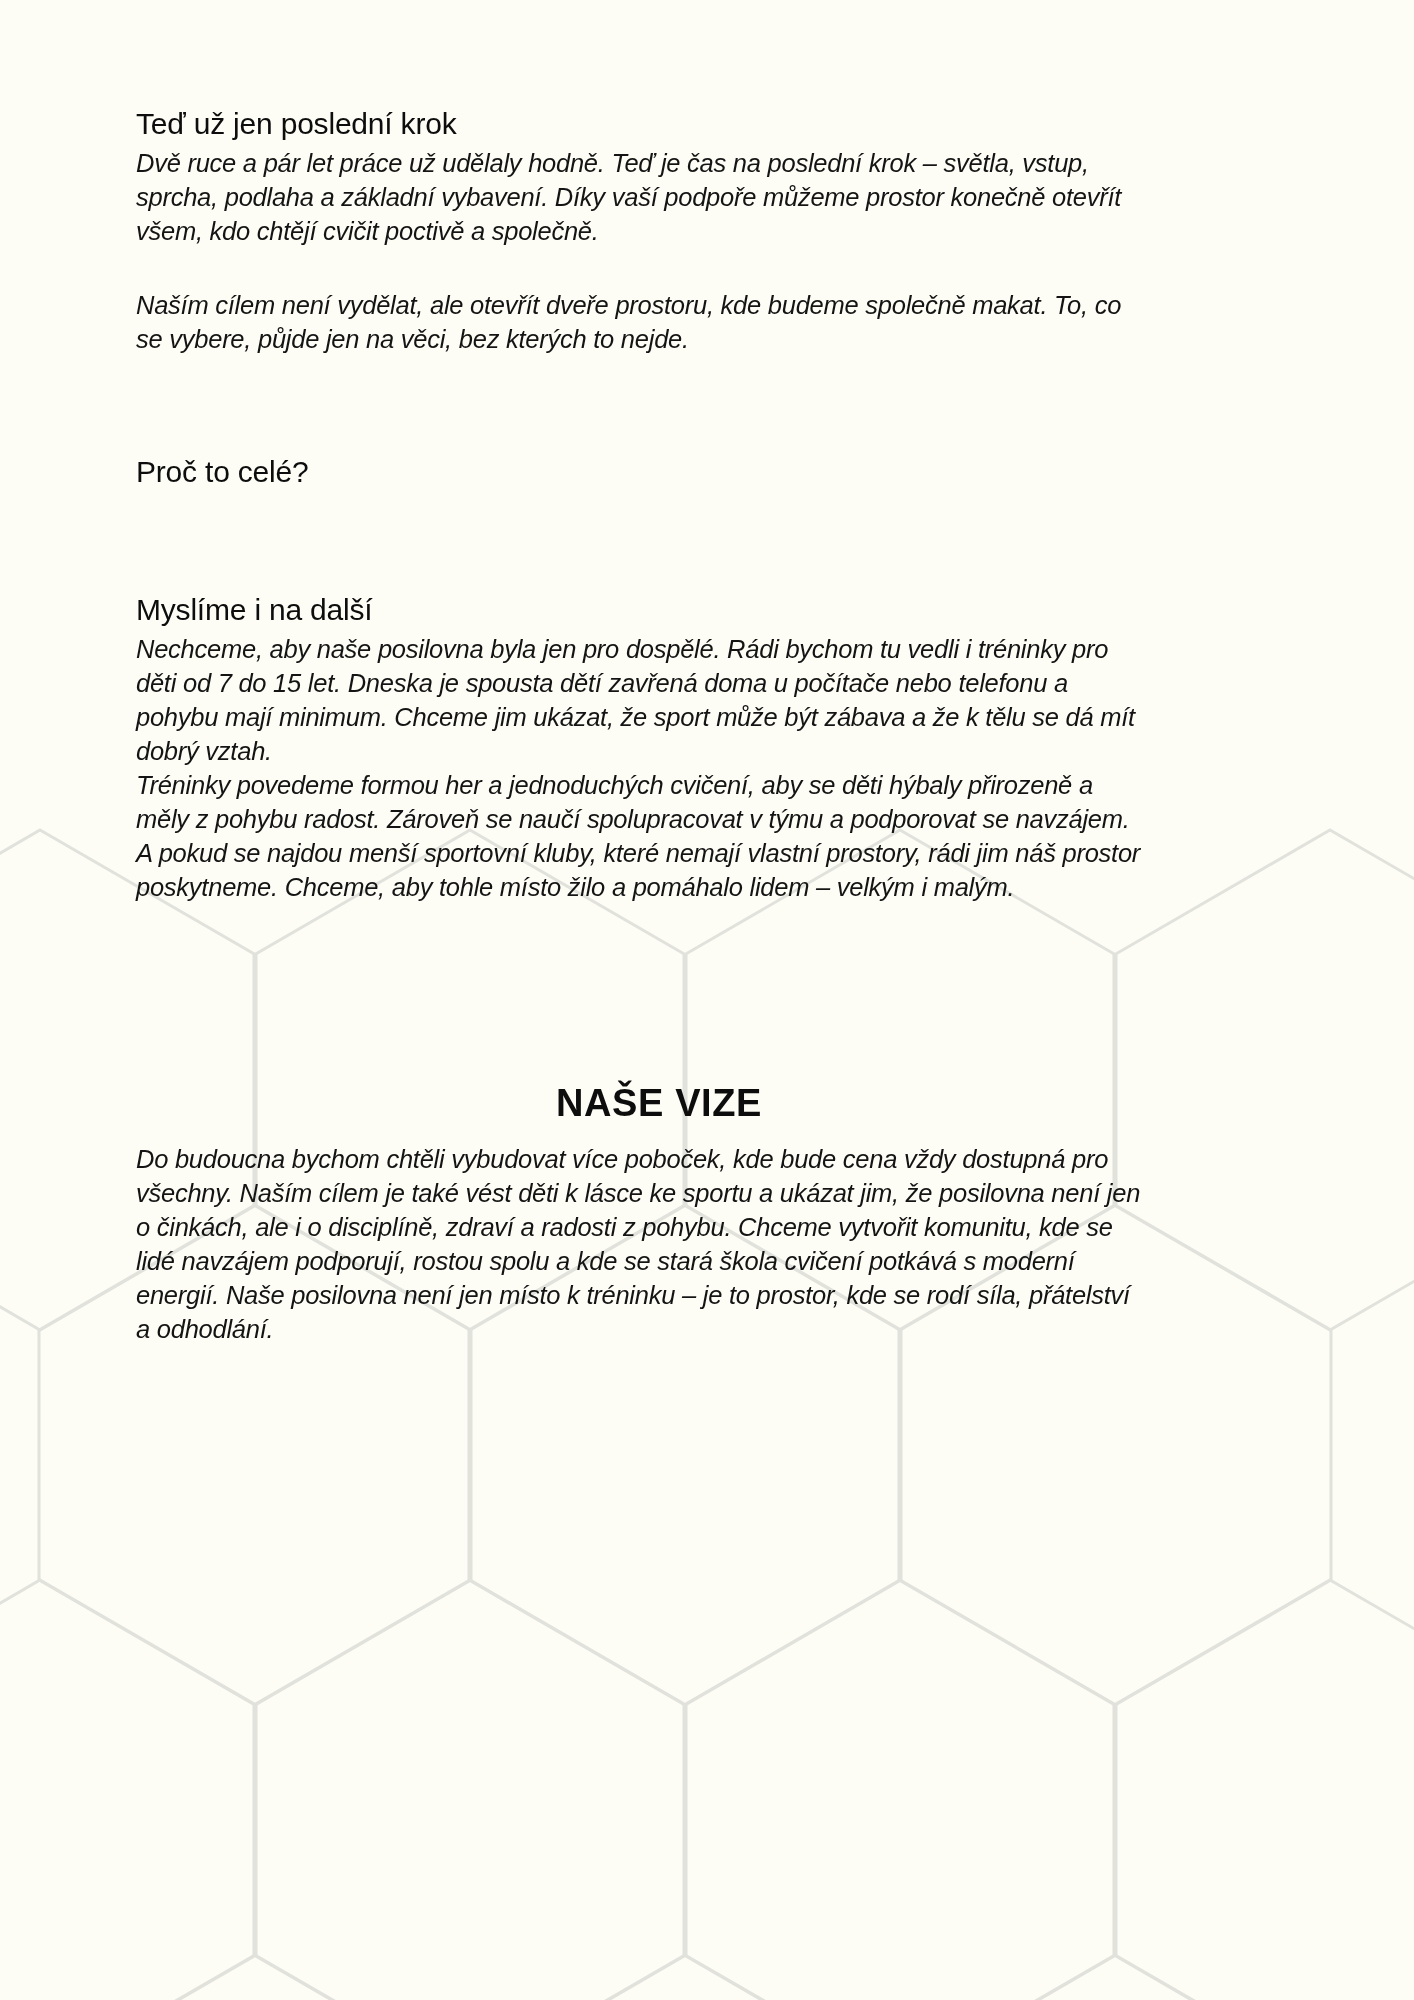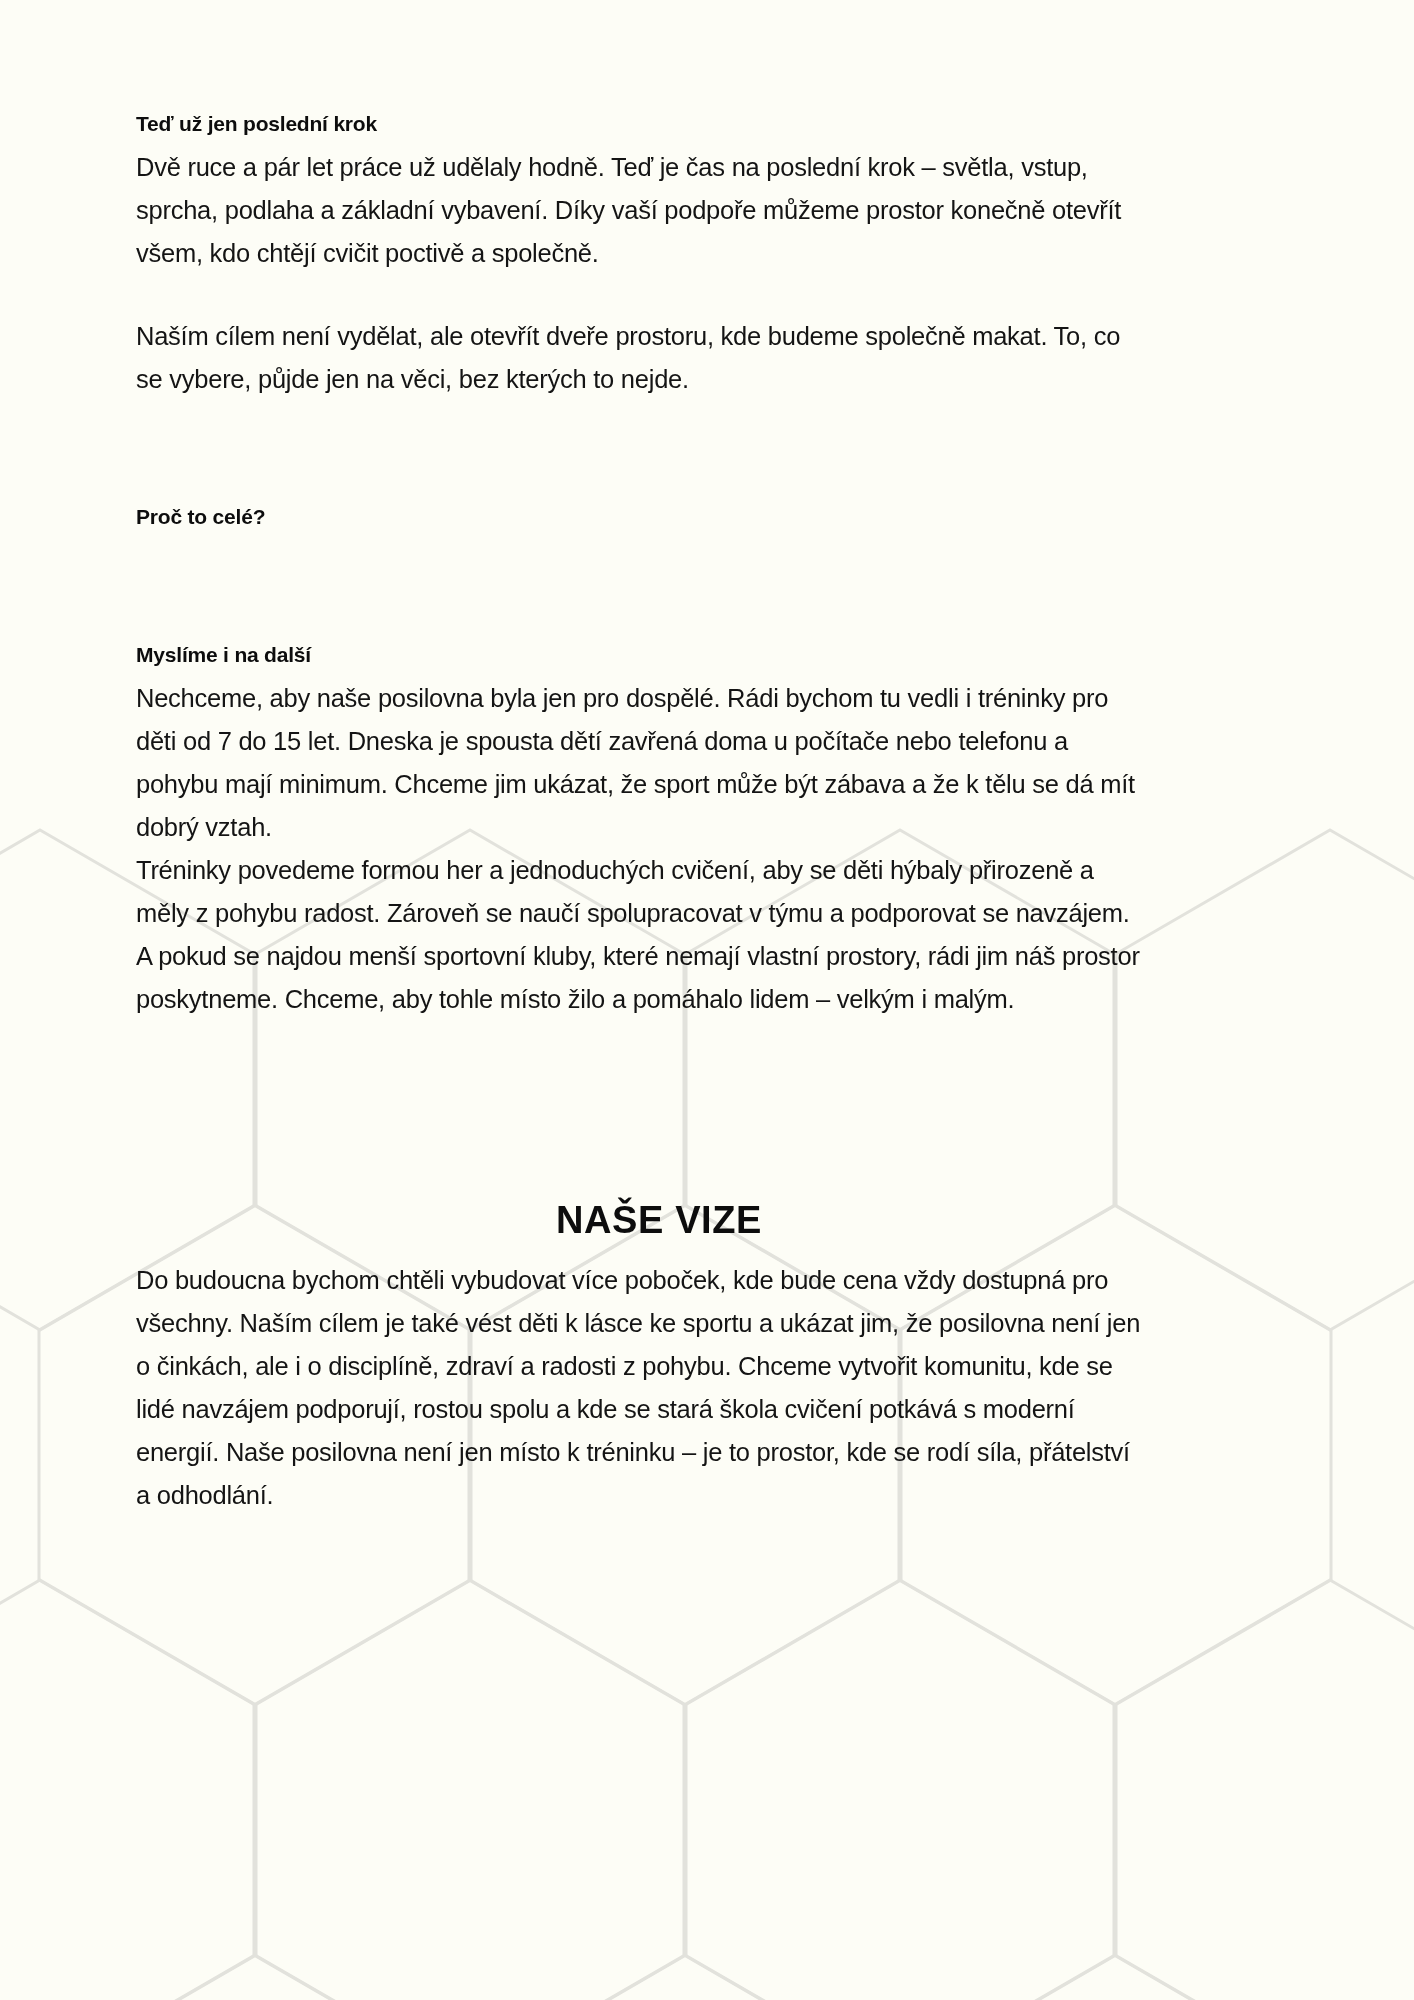--- a/index.html
+++ b/index.html
@@ -35,35 +35,36 @@
     padding: 104px 136px 0 136px;
     box-sizing: border-box;
     width: 1414px;
   }
 
   .section {
     margin: 0;
   }
 
   .heading {
-    font-weight: bold;
-    font-size: 21px;
+    font-weight: normal;
+    font-size: 30px;
     line-height: 40px;
     letter-spacing: -0.2px;
     margin: 0 0 2px 0;
     color: #0d0d0d;
   }
 
   .para {
     font-size: 25.5px;
-    line-height: 43px;
+    line-height: 34px;
     letter-spacing: -0.25px;
     margin: 0;
     color: #141414;
     max-width: 1010px;
+    font-style: italic;
   }
 
   .gap-sm { height: 40px; }
   .gap-lg { height: 82px; }
   .gap-xl { height: 96px; }
 
   .vize-title {
     text-align: center;
     font-weight: bold;
     font-size: 38px;

